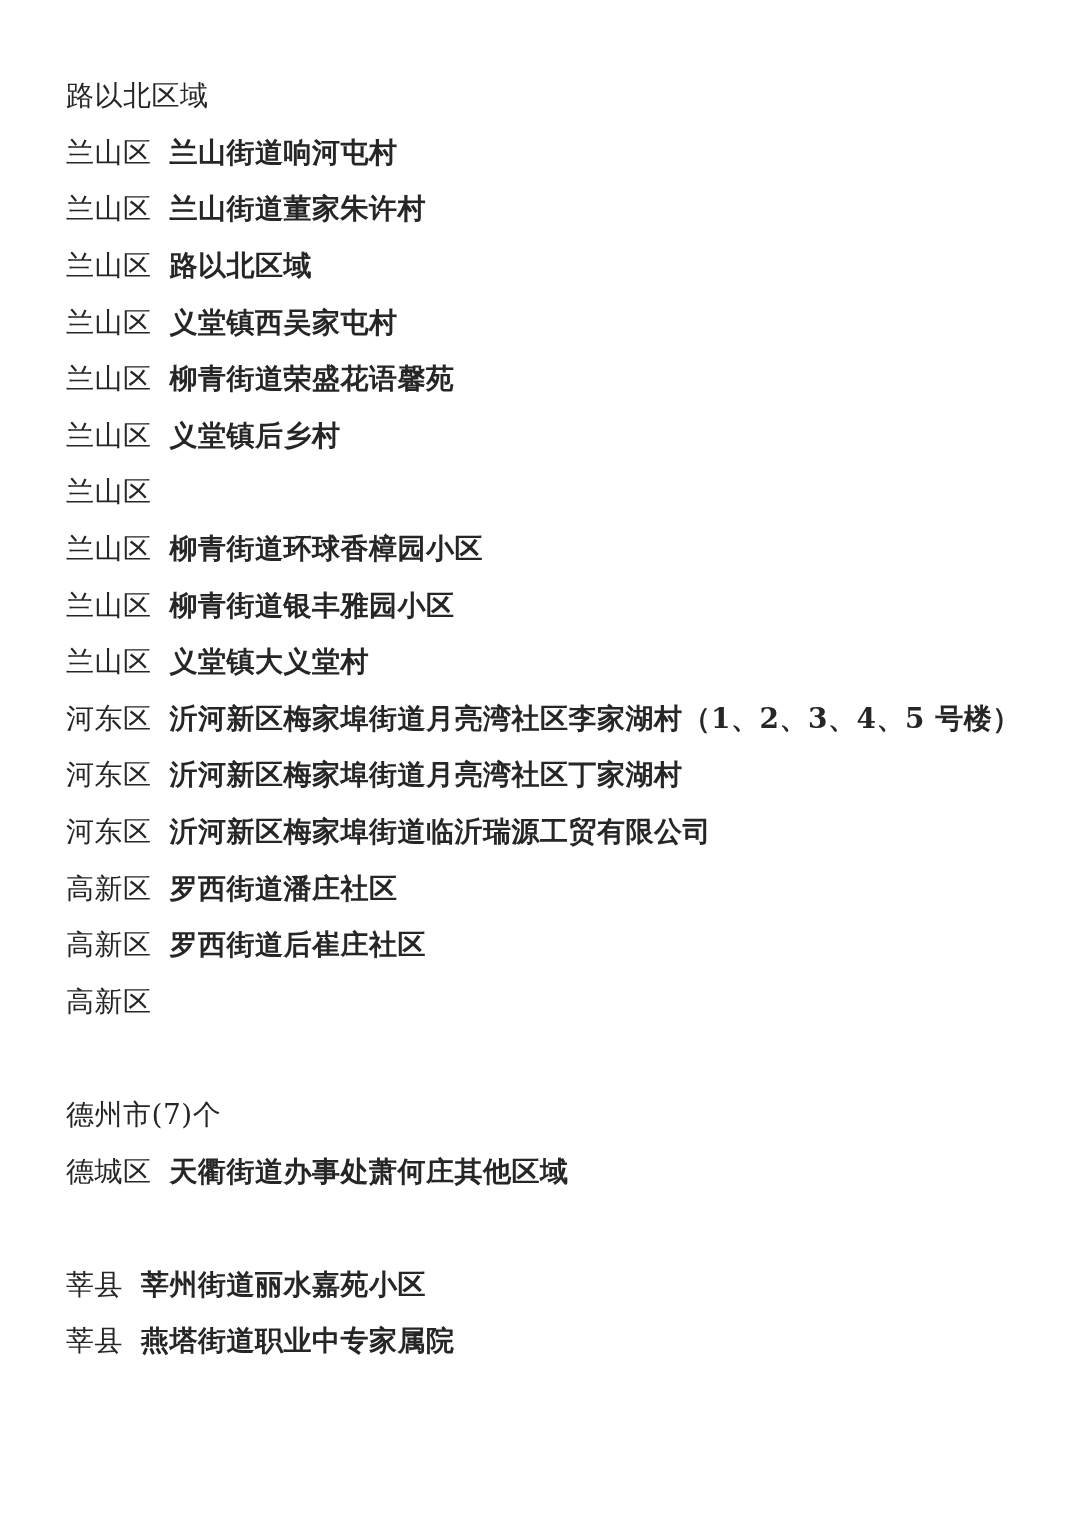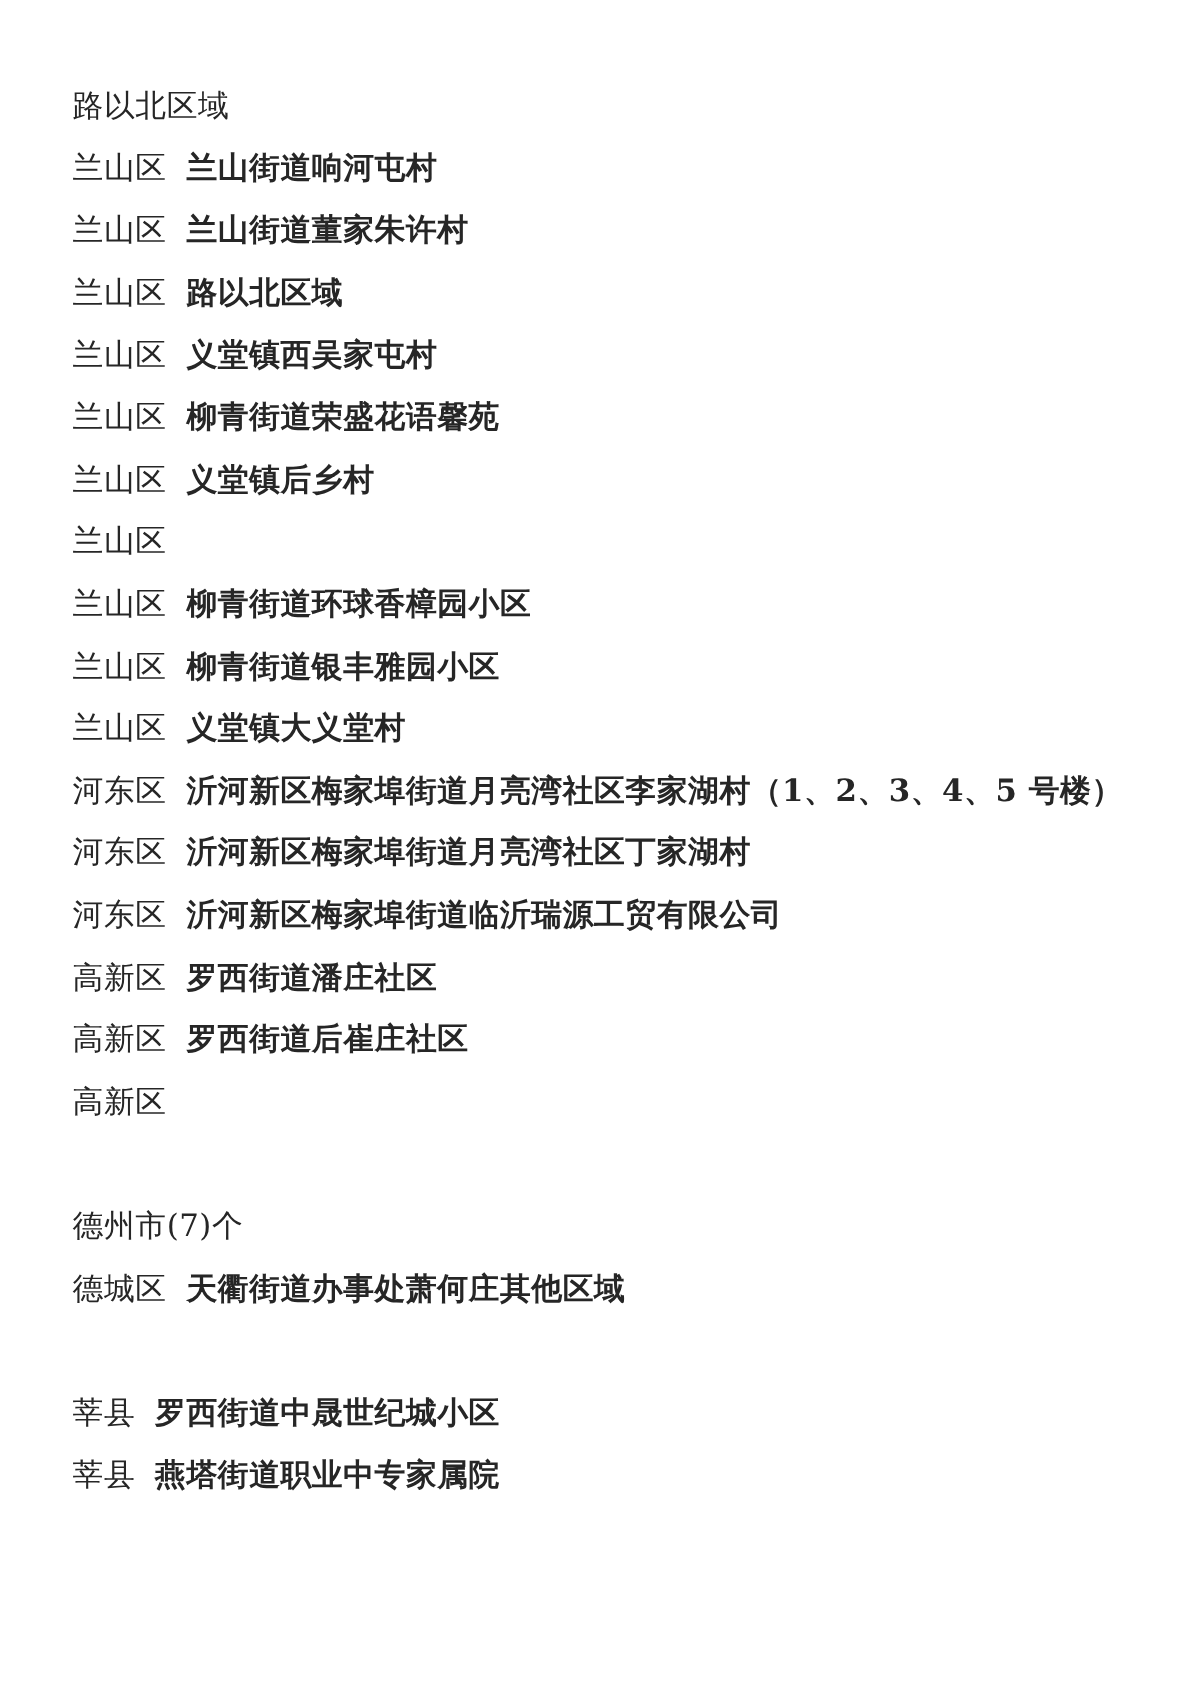--- a/index.html
+++ b/index.html
@@ -109,20 +109,20 @@
       <div class="doc-line">
         <span>德州市(7)个</span>
       </div>
       <div class="doc-line">
         <span class="district">德城区</span>
         <span class="place">天衢街道办事处萧何庄其他区域</span>
       </div>
       <div class="doc-line blank"></div>
       <div class="doc-line">
         <span class="district">莘县</span>
-        <span class="place">罗西街道中晟世纪城小区</span>
+        <span class="place">莘州街道丽水嘉苑小区</span>
       </div>
       <div class="doc-line">
         <span class="district">莘县</span>
         <span class="place">燕塔街道职业中专家属院</span>
       </div>
     </div>
 </div>
 
 </body></html>

